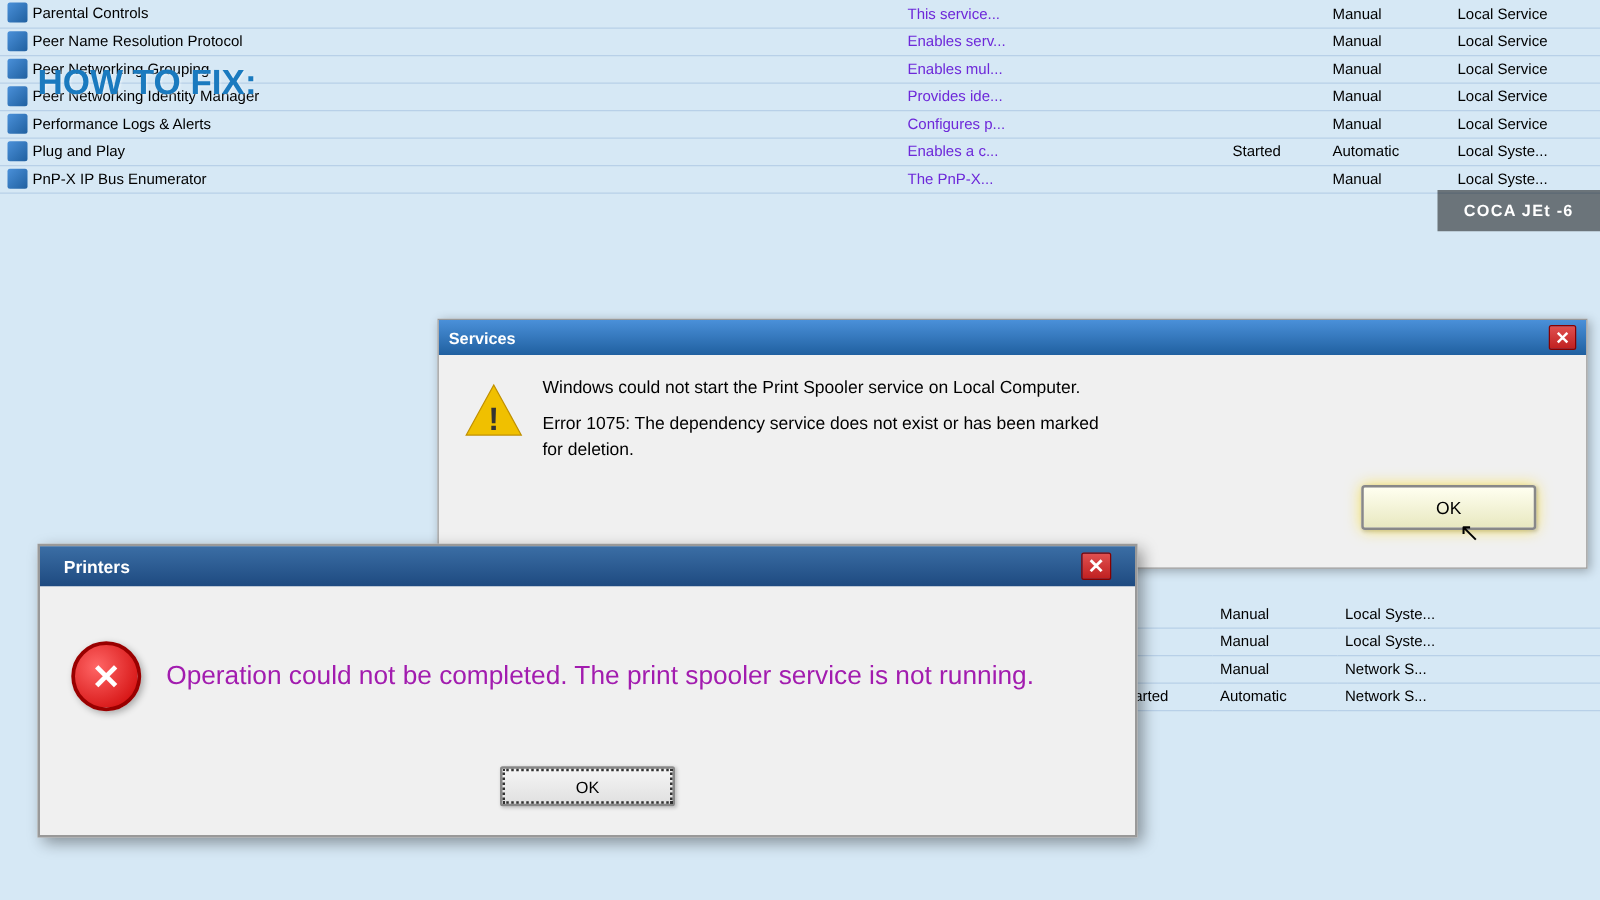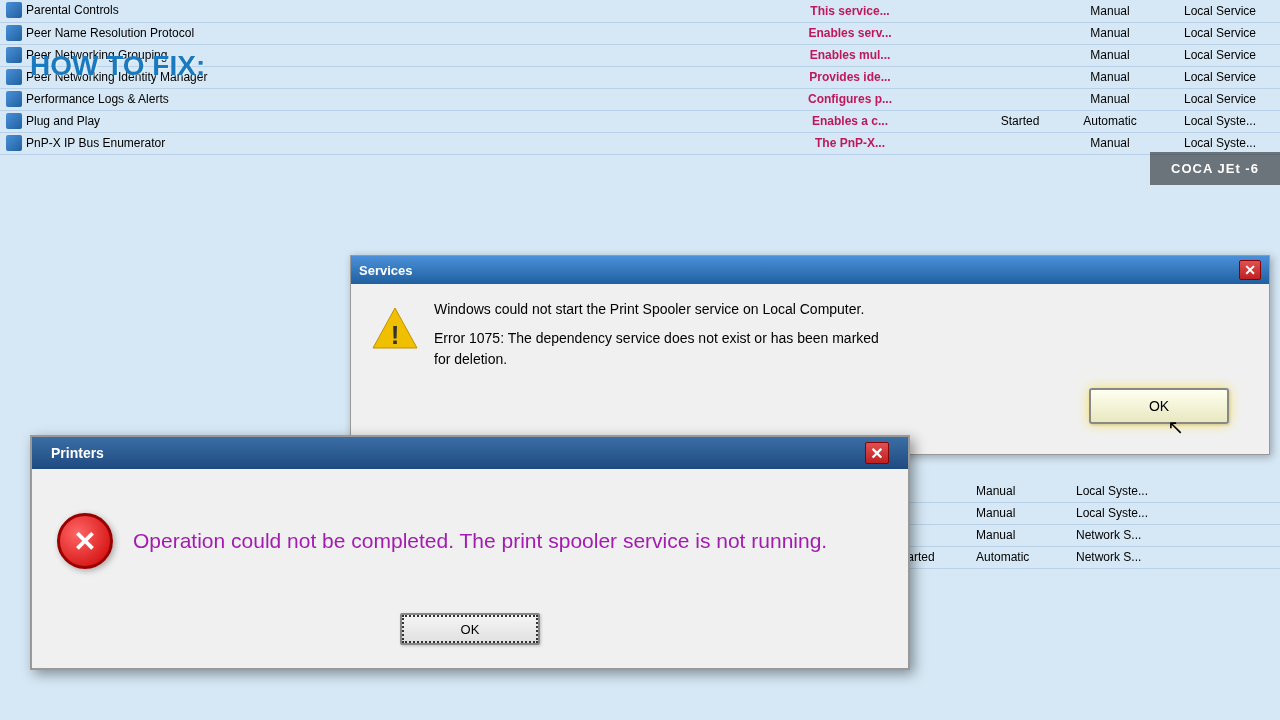--- a/index.html
+++ b/index.html
@@ -30,34 +30,32 @@
 
     .services-table tr {
       height: 22px;
       border-bottom: 1px solid #b8d0e8;
     }
 
     .services-table td {
       padding: 2px 6px;
       white-space: nowrap;
       overflow: hidden;
-      text-align: center;
     }
 
     .services-table td:first-child {
       width: 280px;
       display: flex;
       align-items: center;
       gap: 4px;
     }
 
     .services-table td.desc {
       width: 260px;
-      color: #be185d;
-      font-weight: bold;
+      color: #6d28d9;
     }
 
     .services-table td.status {
       width: 80px;
     }
 
     .services-table td.startup {
       width: 100px;
     }
 

